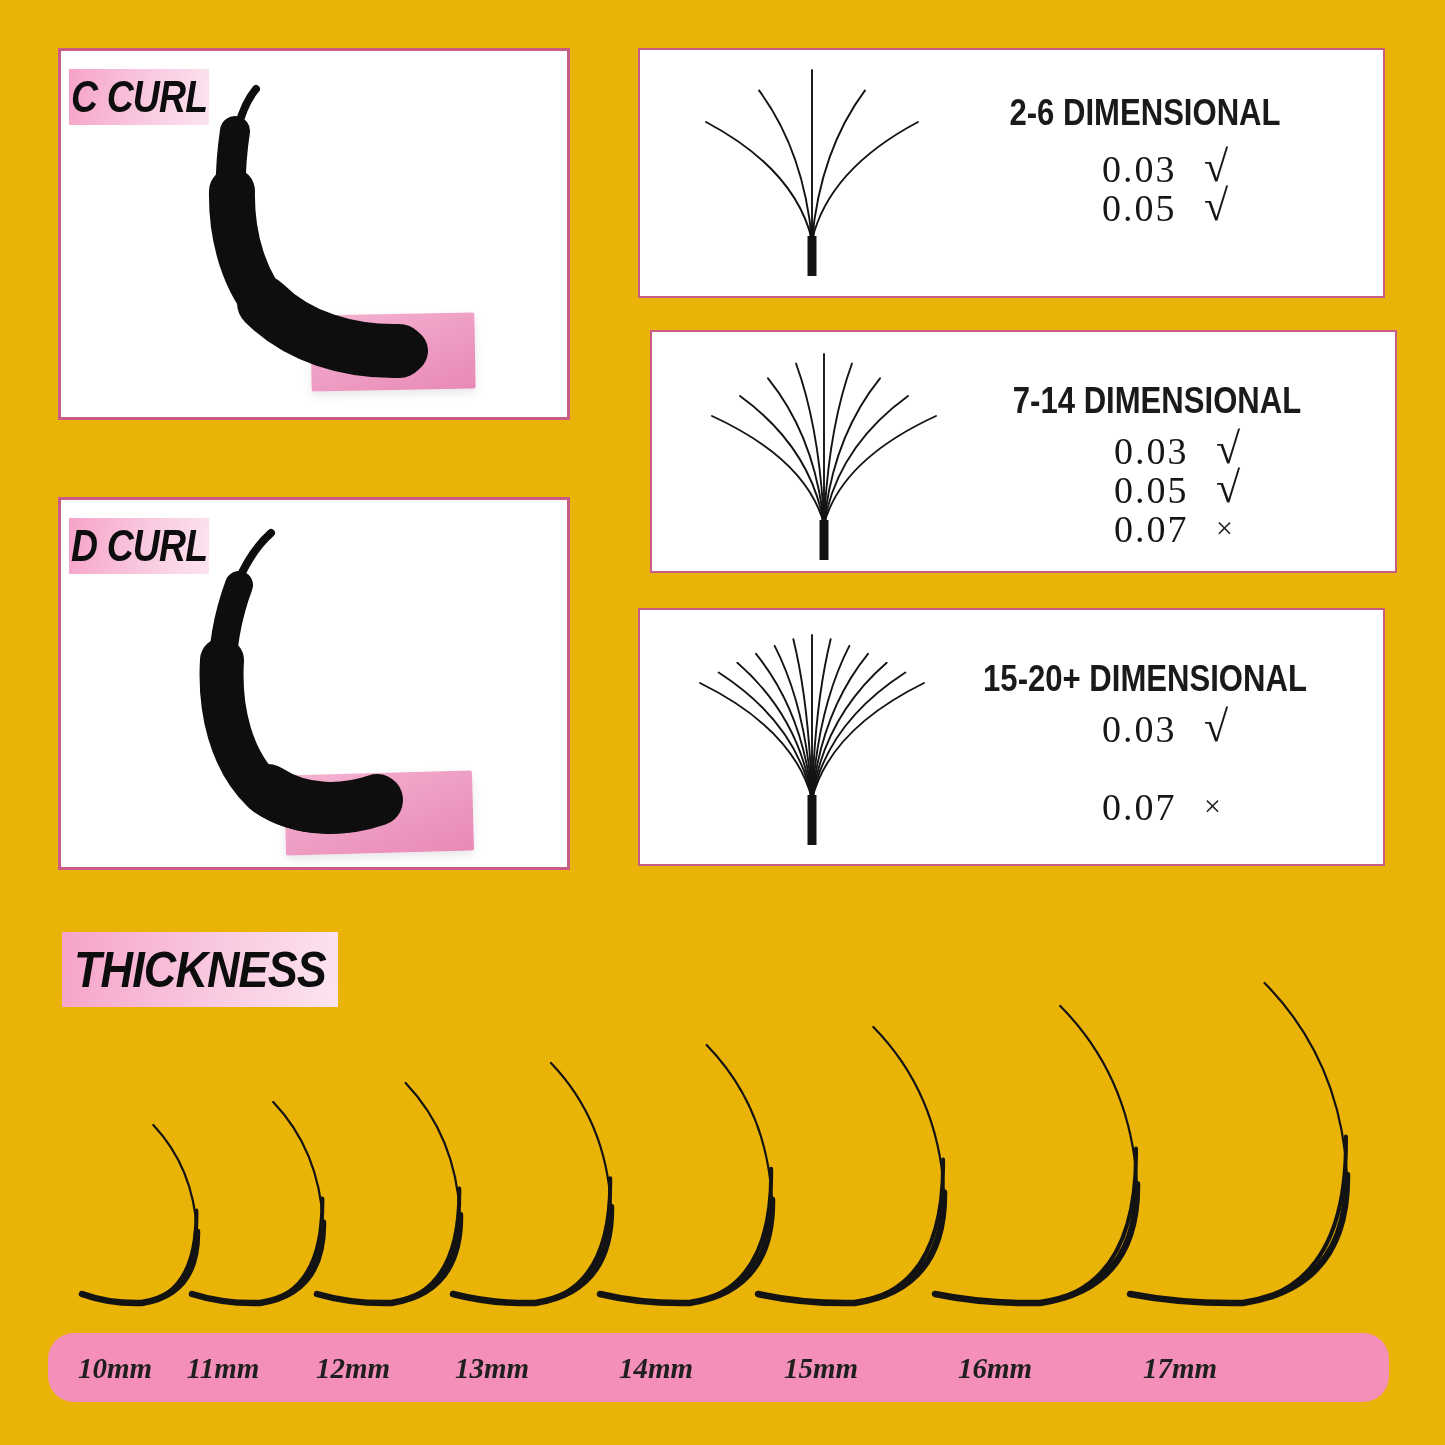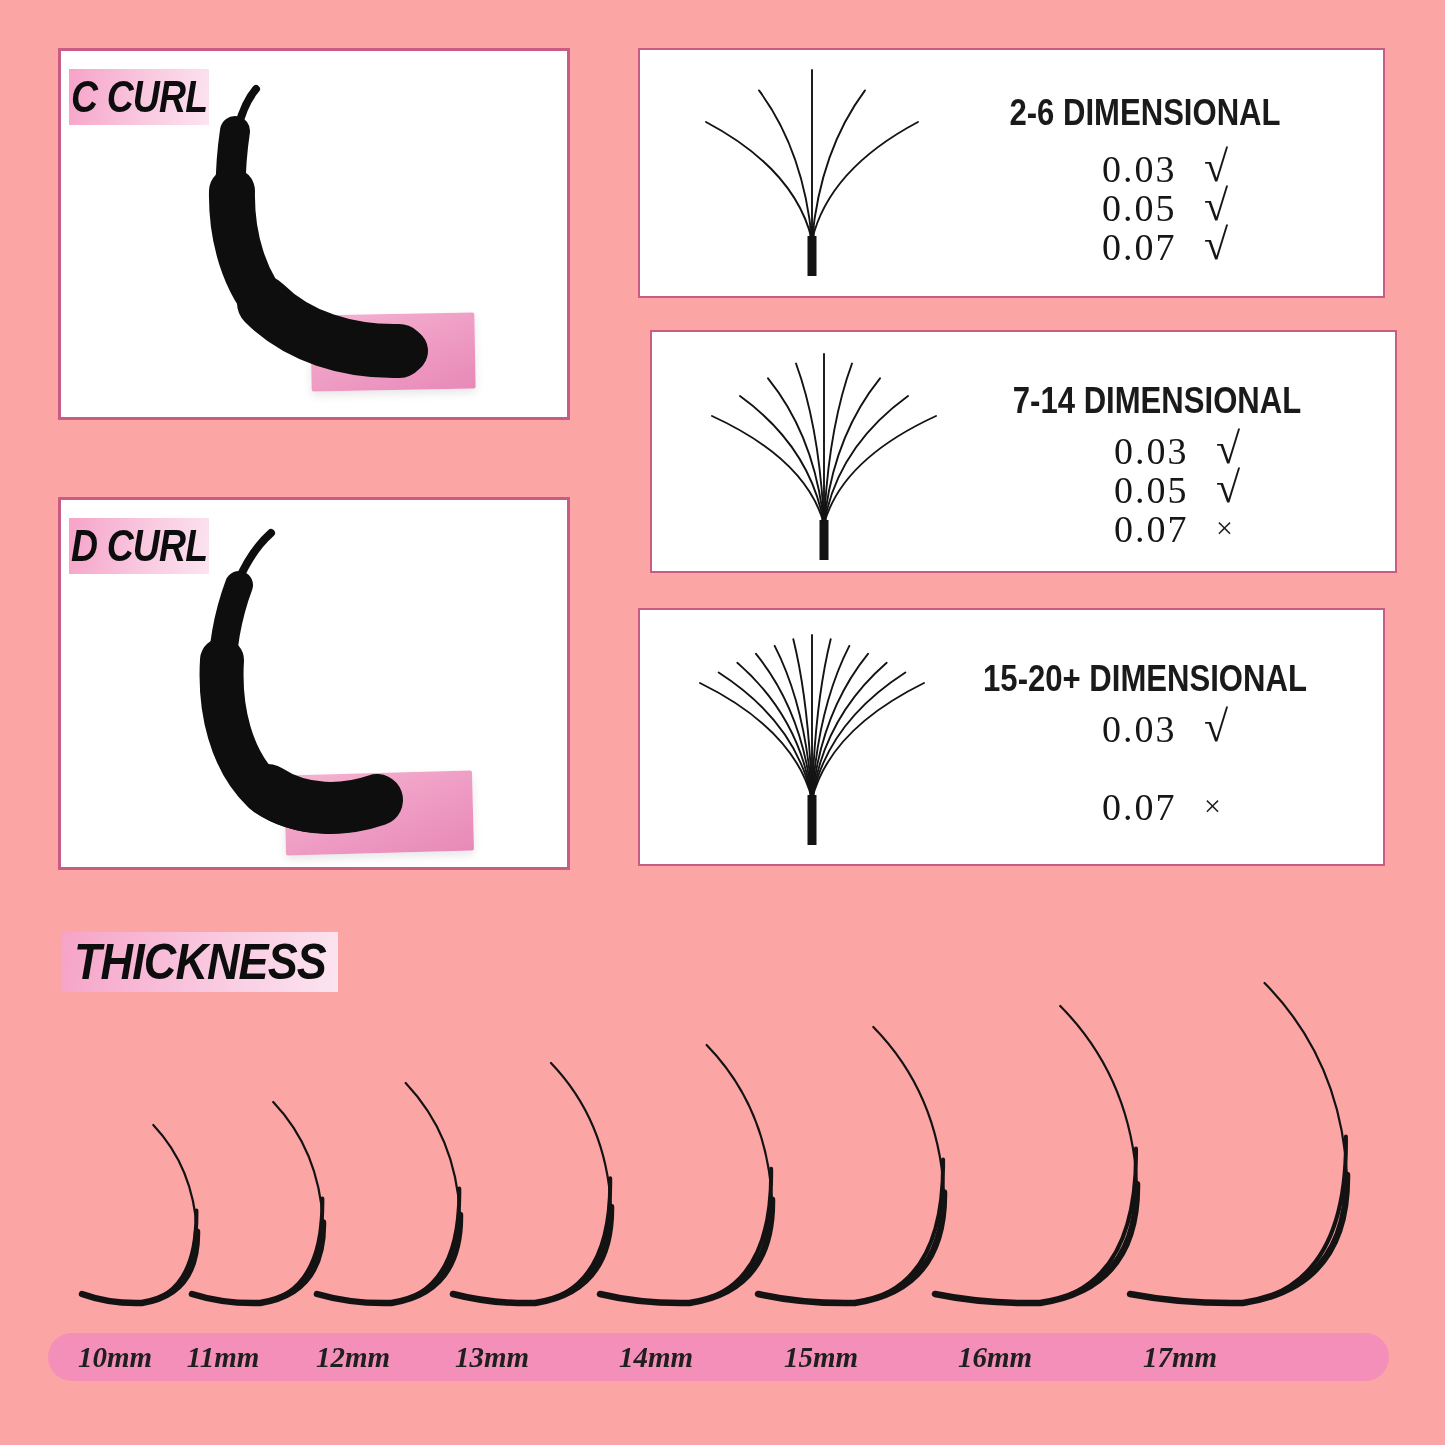--- a/index.html
+++ b/index.html
@@ -6,38 +6,38 @@
     --border-pink:#c95c85;
     --bar-pink:#f48fb9;
     --badge-a:#f6a3c8;
     --badge-b:#fce4f0;
     --square-a:#f5b3d1;
     --square-b:#ec95bf;
     --ink:#161616;
   }
   *{margin:0;padding:0;box-sizing:border-box;}
   body{background:#fff;font-family:"Liberation Sans",sans-serif;}
-  .page{position:relative;width:1445px;height:1445px;background:#fca5a5;overflow:hidden;}
+  .page{position:relative;width:1445px;height:1445px;background:#eab308;overflow:hidden;}
 
   
   .curl-box{position:absolute;left:58px;width:512px;border:3px solid var(--border-pink);background:#fff;}
   .curl-box.c{top:48px;height:372px;}
   .curl-box.d{top:497px;height:373px;}
   .dim-box{position:absolute;left:638px;width:747px;border:2px solid var(--border-pink);background:#fff;}
   .dim-box.b1{top:48px;height:250px;}
   .dim-box.b2{top:330px;height:243px;margin-left:12px;}
   .dim-box.b3{top:608px;height:258px;}
 
   
   .badge{position:absolute;display:flex;align-items:center;justify-content:center;
     background:linear-gradient(100deg,var(--badge-a) 0%,#f9c9e0 55%,var(--badge-b) 100%);}
   .curl-badge{left:8px;top:18px;width:140px;height:56px;z-index:3;}
   .curl-badge .txt{display:inline-block;transform:scaleX(.85);
     font:italic 800 44px "Liberation Sans",sans-serif;color:#0d0d0d;letter-spacing:-1px;white-space:nowrap;}
-  .thickness-badge{left:62px;top:932px;width:276px;height:60px;}
+  .thickness-badge{left:62px;top:932px;width:276px;height:75px;}
   .thickness-badge .txt{display:inline-block;transform:scaleX(.9);
     font:italic 800 50px "Liberation Sans",sans-serif;color:#0d0d0d;letter-spacing:-1px;white-space:nowrap;}
 
   
   .tray{position:absolute;background:linear-gradient(160deg,var(--square-a) 0%,var(--square-b) 70%,#e789b6 100%);
     border-radius:2px;box-shadow:0 4px 10px rgba(0,0,0,.10);}
   .tray.c{left:250px;top:263px;width:164px;height:76px;transform:rotate(-1deg);}
   .tray.d{left:224px;top:273px;width:188px;height:80px;transform:rotate(-1.5deg);}
 
   .curl-art,.fan{position:absolute;left:0;top:0;}
@@ -50,21 +50,21 @@
   .dim-row{position:absolute;left:462px;width:260px;height:42px;}
   .dim-row.r1{top:97px;} .dim-row.r2{top:136px;text-decoration:underline;} .dim-row.r3{top:175px;}
   .thickness-value{display:inline-block;width:102px;
     font:400 38px "Liberation Serif",serif;color:var(--ink);letter-spacing:2px;}
   .mark{display:inline-block;font:400 44px "Liberation Serif",serif;color:var(--ink);
     vertical-align:top;transform:translateY(-6px);}
   .mark.cross{font-size:30px;transform:translateY(4px);color:#1c1c1c;}
 
   
   .thickness-svg{position:absolute;left:40px;top:960px;}
-  .length-bar{position:absolute;left:48px;top:1333px;width:1341px;height:48px;
+  .length-bar{position:absolute;left:48px;top:1333px;width:1341px;height:69px;
     background:var(--bar-pink);border-radius:26px;text-align:right;}
   .length-label{position:absolute;top:50%;transform:translate(-50%,-50%);
     font:italic 700 29px "Liberation Serif",serif;color:#1f1f1f;white-space:nowrap;}
 </style>
 </head>
 <body>
 
 <div class="page">
 
   <div class="curl-box c">
@@ -108,23 +108,20 @@
         <path d="M172,190 Q188.96,119.2 278,72" fill="none" stroke="#131313" stroke-width="1.9" stroke-linecap="round"></path>
       </svg>
     <div class="dim-title">
       <span>2-6 DIMENSIONAL</span>
     </div>
     <div class="dim-row r1">
       <span class="thickness-value">0.03</span><span class="mark">√</span>
     </div>
     <div class="dim-row r2">
       <span class="thickness-value">0.05</span><span class="mark">√</span>
-    </div>
-    <div class="dim-row r3">
-      <span class="thickness-value">0.07</span><span class="mark">√</span>
     </div>
   </div>
 
   <div class="dim-box b2">
     <svg class="fan" width="345" height="243" viewBox="0 0 345 243">
         <path d="M172,228 L172,188" fill="none" stroke="#131313" stroke-width="9" stroke-linecap="butt"></path>
         <path d="M172,224 L172,178" fill="none" stroke="#131313" stroke-width="5" stroke-linecap="butt"></path>
         <path d="M172,192 Q154.07999999999998,127.2 60,84" fill="none" stroke="#131313" stroke-width="1.9" stroke-linecap="round"></path>
         <path d="M172,192 Q158.56,115.22758310236375 88,64.0459718372729" fill="none" stroke="#131313" stroke-width="1.9" stroke-linecap="round"></path>
         <path d="M172,192 Q163.04,104.59326422087958 116,46.322107034799274" fill="none" stroke="#131313" stroke-width="1.9" stroke-linecap="round"></path>

